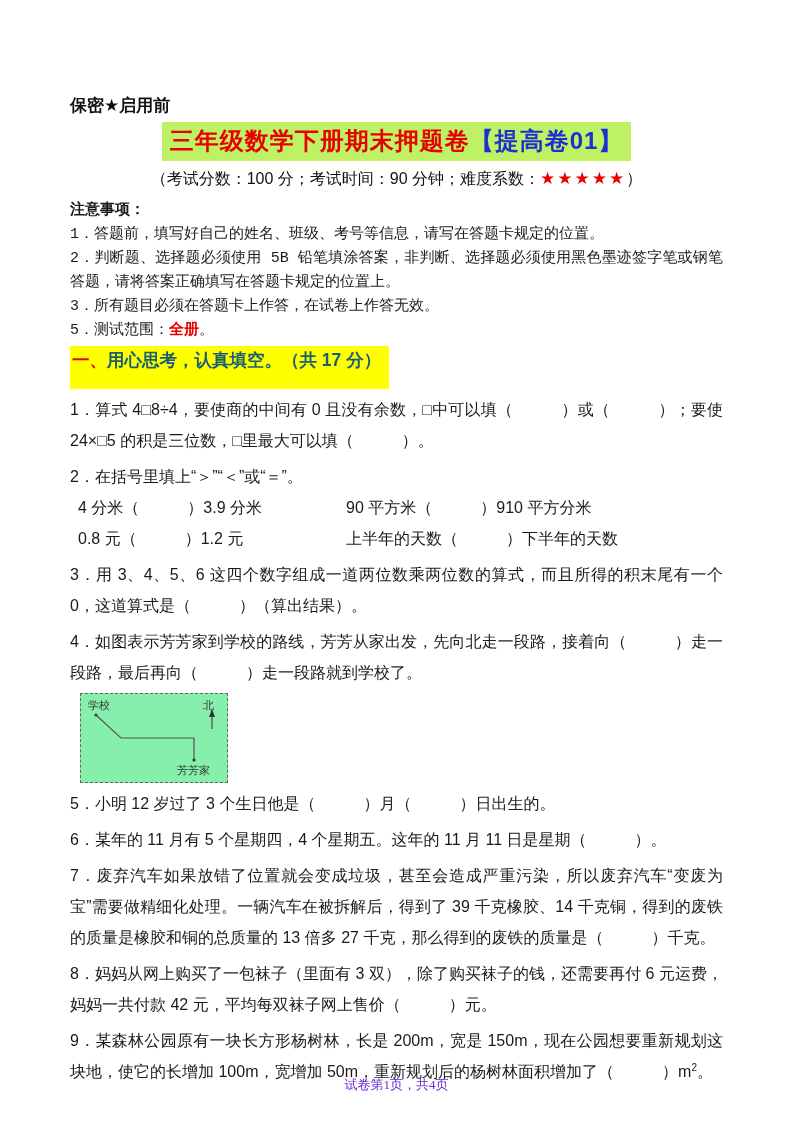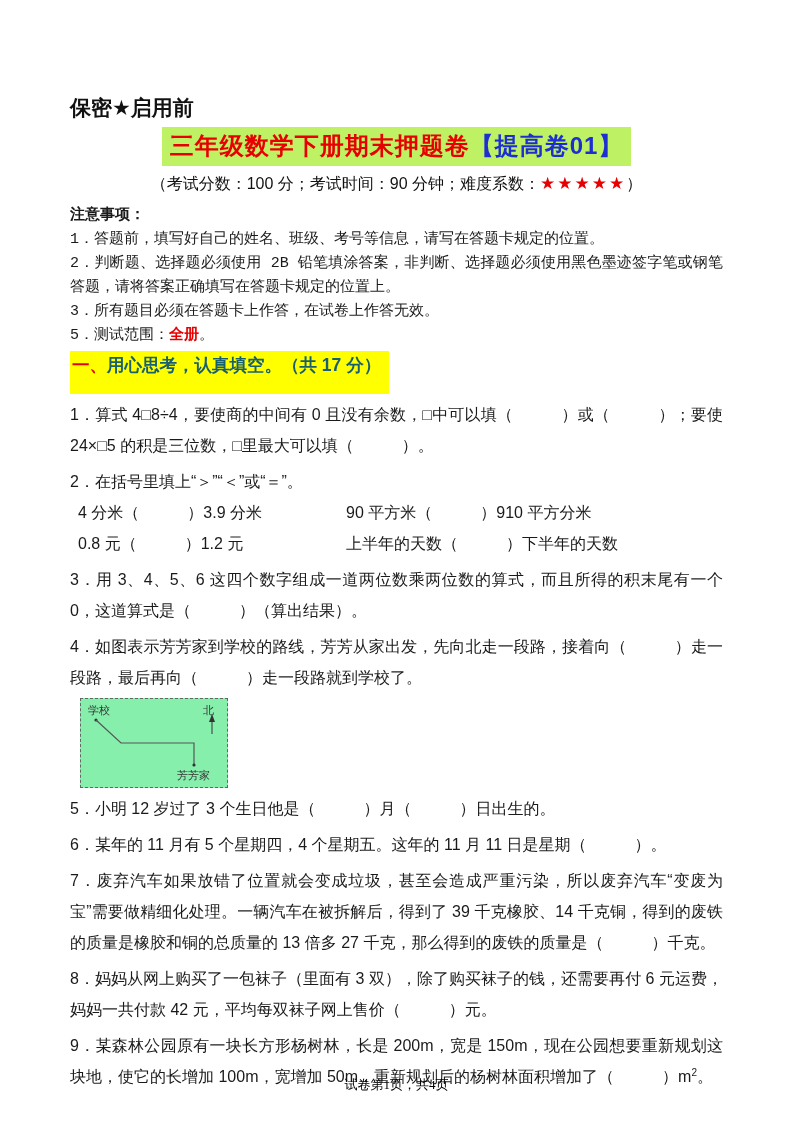--- a/index.html
+++ b/index.html
@@ -7,21 +7,21 @@
     position:relative;
     width:793px; height:1122px;
     margin:0 auto;
     background:#ffffff;
     font-family:"Liberation Sans","DejaVu Sans",sans-serif;
     color:#1a1a1a;
     overflow:hidden;
   }
   .content { position:absolute; left:70px; right:70px; top:94px; }
 
-  .secrecy { font-size:21px; font-weight:bold; color:#111; }
+  .secrecy { font-size:17px; font-weight:bold; color:#111; }
 
   .title-wrap { text-align:center; margin-top:5px; }
   .title-hl {
     display:inline-block; background:#bef264;
     padding:3px 8px 4px 8px;
     font-size:24px; font-weight:bold; letter-spacing:1px;
   }
   .title-main { color:#e80000; }
   .title-sub  { color:#1d2fd0; }
 
@@ -56,21 +56,21 @@
     margin:5px 0 2px 10px;
     background:#86efac;
   }
   .figure-box svg { display:block; }
   .fig-label { font-size:11px; fill:#333; font-family:"Liberation Sans","DejaVu Sans",sans-serif; }
 
   .footer {
     position:absolute; left:0; right:0; bottom:28px;
     text-align:center;
     font-family:"Liberation Serif","DejaVu Serif",serif;
-    font-size:13px; color:#000000;
+    font-size:13px; color:#6d28d9;
   }
 </style>
 </head>
 <body>
 
 <div class="page">
   <div class="content">
 
     <div class="secrecy">保密★启用前</div>
 
@@ -80,21 +80,21 @@
       </span>
     </div>
 
     <div class="subtitle">
       <span>（考试分数：100 分；考试时间：90 分钟；难度系数：</span><span class="stars">★★★★★</span><span>）</span>
     </div>
 
     <div class="notice">
       <div class="notice-heading">注意事项：</div>
       <div>1．答题前，填写好自己的姓名、班级、考号等信息，请写在答题卡规定的位置。</div>
-      <div>2．判断题、选择题必须使用 2B 铅笔填涂答案，非判断、选择题必须使用黑色墨迹签字笔或钢笔答题，请将答案正确填写在答题卡规定的位置上。</div>
+      <div>2．判断题、选择题必须使用 5B 铅笔填涂答案，非判断、选择题必须使用黑色墨迹签字笔或钢笔答题，请将答案正确填写在答题卡规定的位置上。</div>
       <div>3．所有题目必须在答题卡上作答，在试卷上作答无效。</div>
       <div>
         <span>5．测试范围：</span><span class="hl-red">全册</span><span>。</span>
       </div>
     </div>
 
     <div class="section-heading">
       <span class="sec-hl">
         <span class="sec-num">一、</span><span class="sec-rest">用心思考，认真填空。（共 17 分）</span>
       </span>

